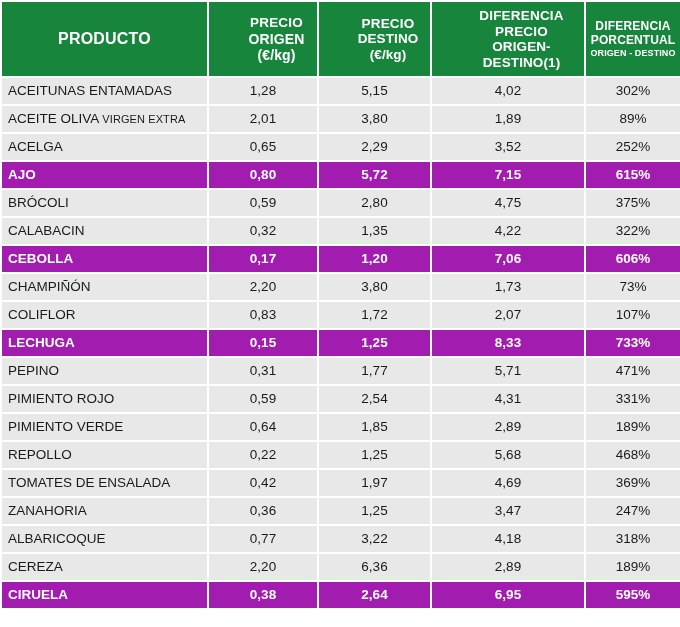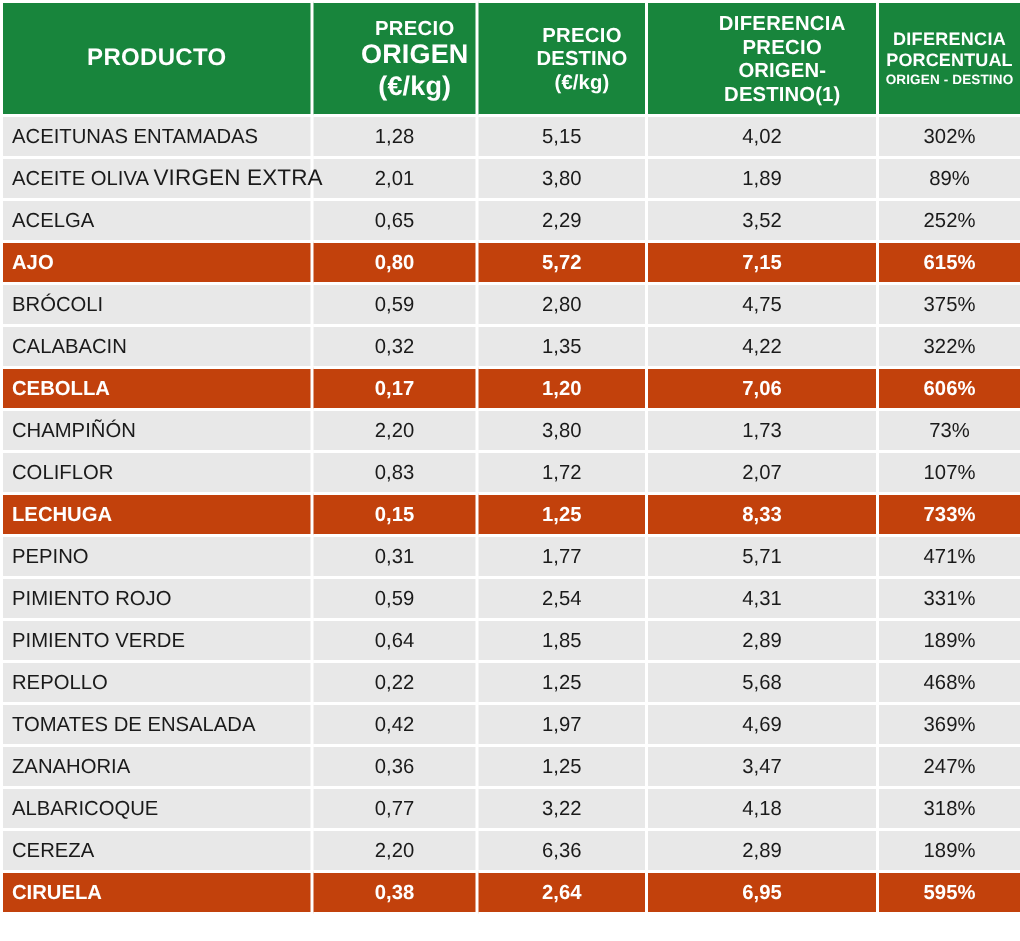--- a/index.html
+++ b/index.html
@@ -55,32 +55,32 @@
     font-size: 13.5px;
     line-height: 1.15;
     height: 20px;
     vertical-align: middle;
   }
   tbody tr.normal td {
     background: #e8e8e8;
     color: #1a1a1a;
   }
   tbody tr.highlight td {
-    background: #c2410c;
+    background: #a21caf;
     color: #ffffff;
     font-weight: bold;
   }
   td.name {
     text-align: left;
     font-weight: normal;
     white-space: nowrap;
   }
   tr.highlight td.name { font-weight: bold; }
   td.name .small {
-    font-size: 15px;
+    font-size: 11px;
     letter-spacing: 0.1px;
   }
   td.num {
     text-align: center;
   }
 </style>
 </head>
 <body>
 
 <div class="table-wrap">
@@ -92,21 +92,21 @@
         <col class="c3">
         <col class="c4">
     </colgroup>
     <thead>
       <tr>
         <th class="h-producto">
           <span>PRODUCTO</span>
         </th>
         <th class="h-col">
           <span>PRECIO</span>
-          <span class="sub" style="font-size:18px;">ORIGEN (€/kg)</span>
+          <span class="sub" style="font-size:14px;">ORIGEN (€/kg)</span>
         </th>
         <th class="h-col">
           <span>PRECIO</span>
           <span class="sub" style="font-size:13.5px;">DESTINO (€/kg)</span>
         </th>
         <th class="h-col">
           <span>DIFERENCIA PRECIO</span>
           <span class="sub" style="font-size:13.5px;">ORIGEN-DESTINO(1)</span>
         </th>
         <th class="h-last">

